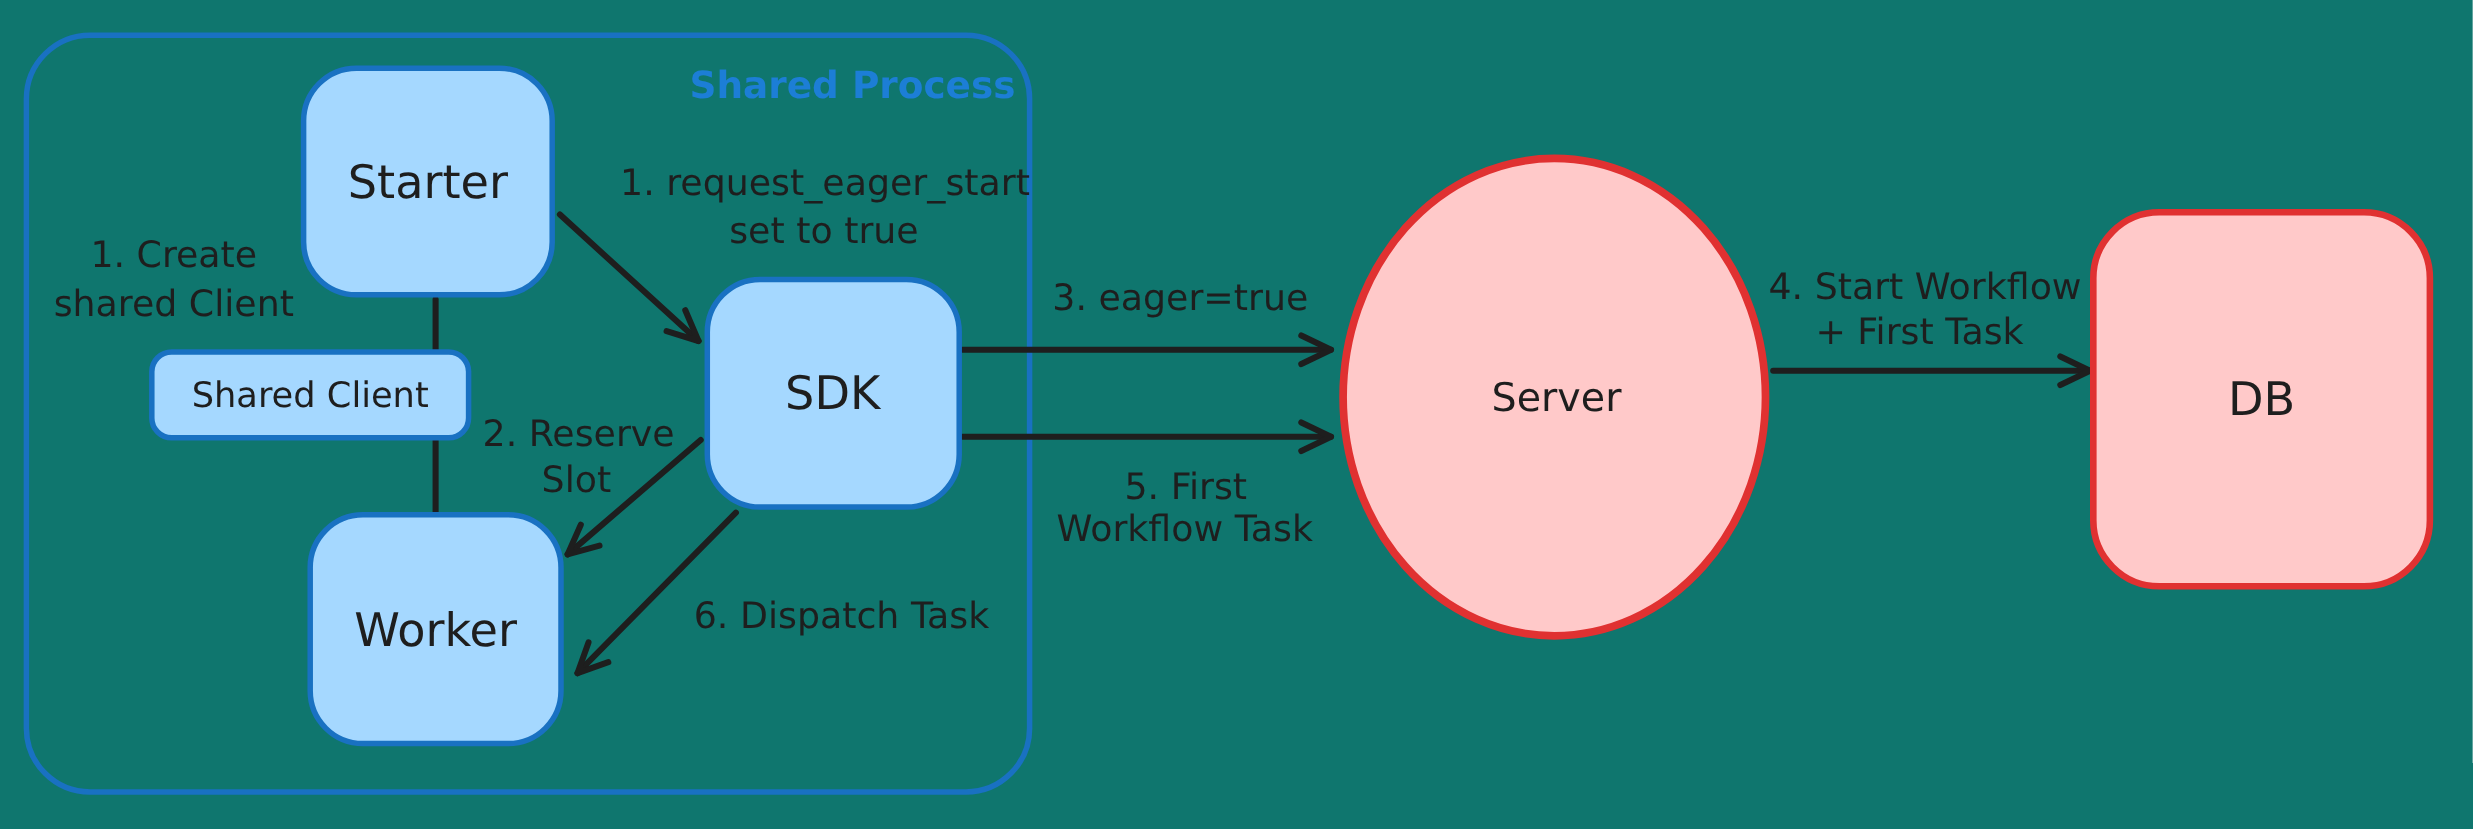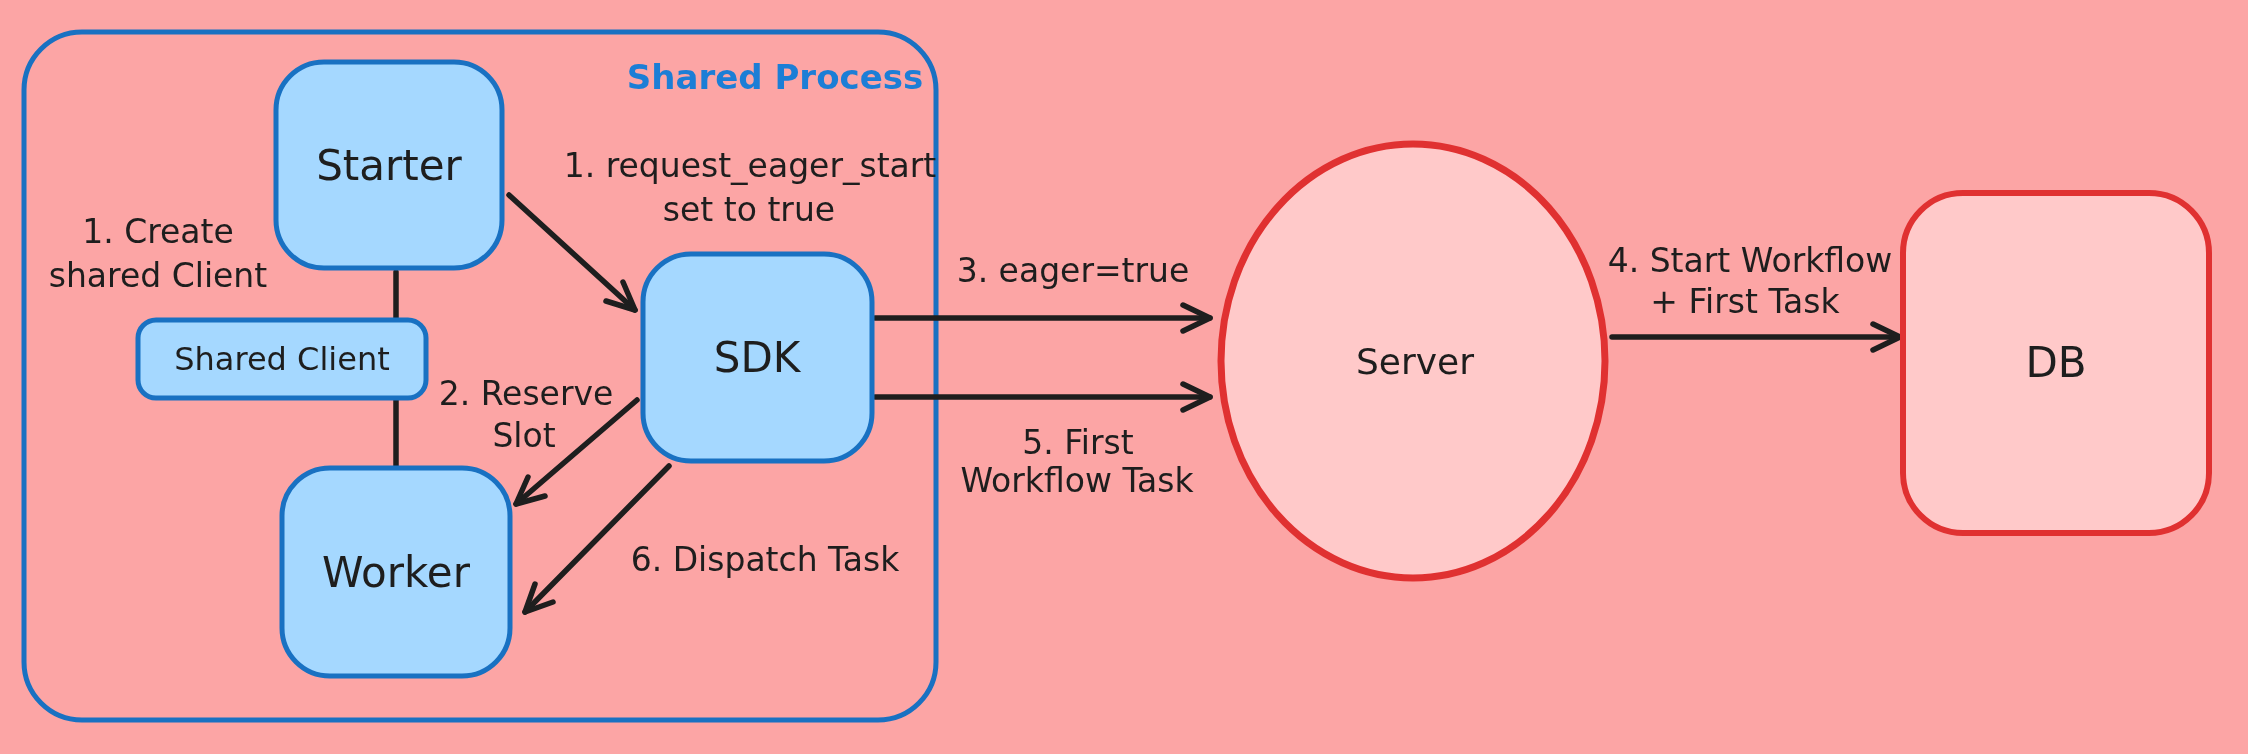--- a/index.html
+++ b/index.html
@@ -1,20 +1,20 @@
 <!DOCTYPE html>
 <html><head>
 <meta charset="utf-8">
 <style>
   html, body { margin: 0; padding: 0; background: #ffffff; }
   .stage {
     position: relative;
     width: 2248px;
     height: 754px;
-    background: #fca5a5;
+    background: #0f766e;
     font-family: "DejaVu Sans", sans-serif;
   }
   svg { display: block; }
 
   
   .blue-box   { fill: #a5d8ff; stroke: #1971c2; stroke-width: 5; }
   .frame      { fill: none;    stroke: #1971c2; stroke-width: 5; }
   .red-shape  { fill: #ffc9c9; stroke: #e03131; }
   .ink-line   { stroke: #1e1e1e; stroke-width: 5.5; fill: none;
                 stroke-linecap: round; stroke-linejoin: round; }

